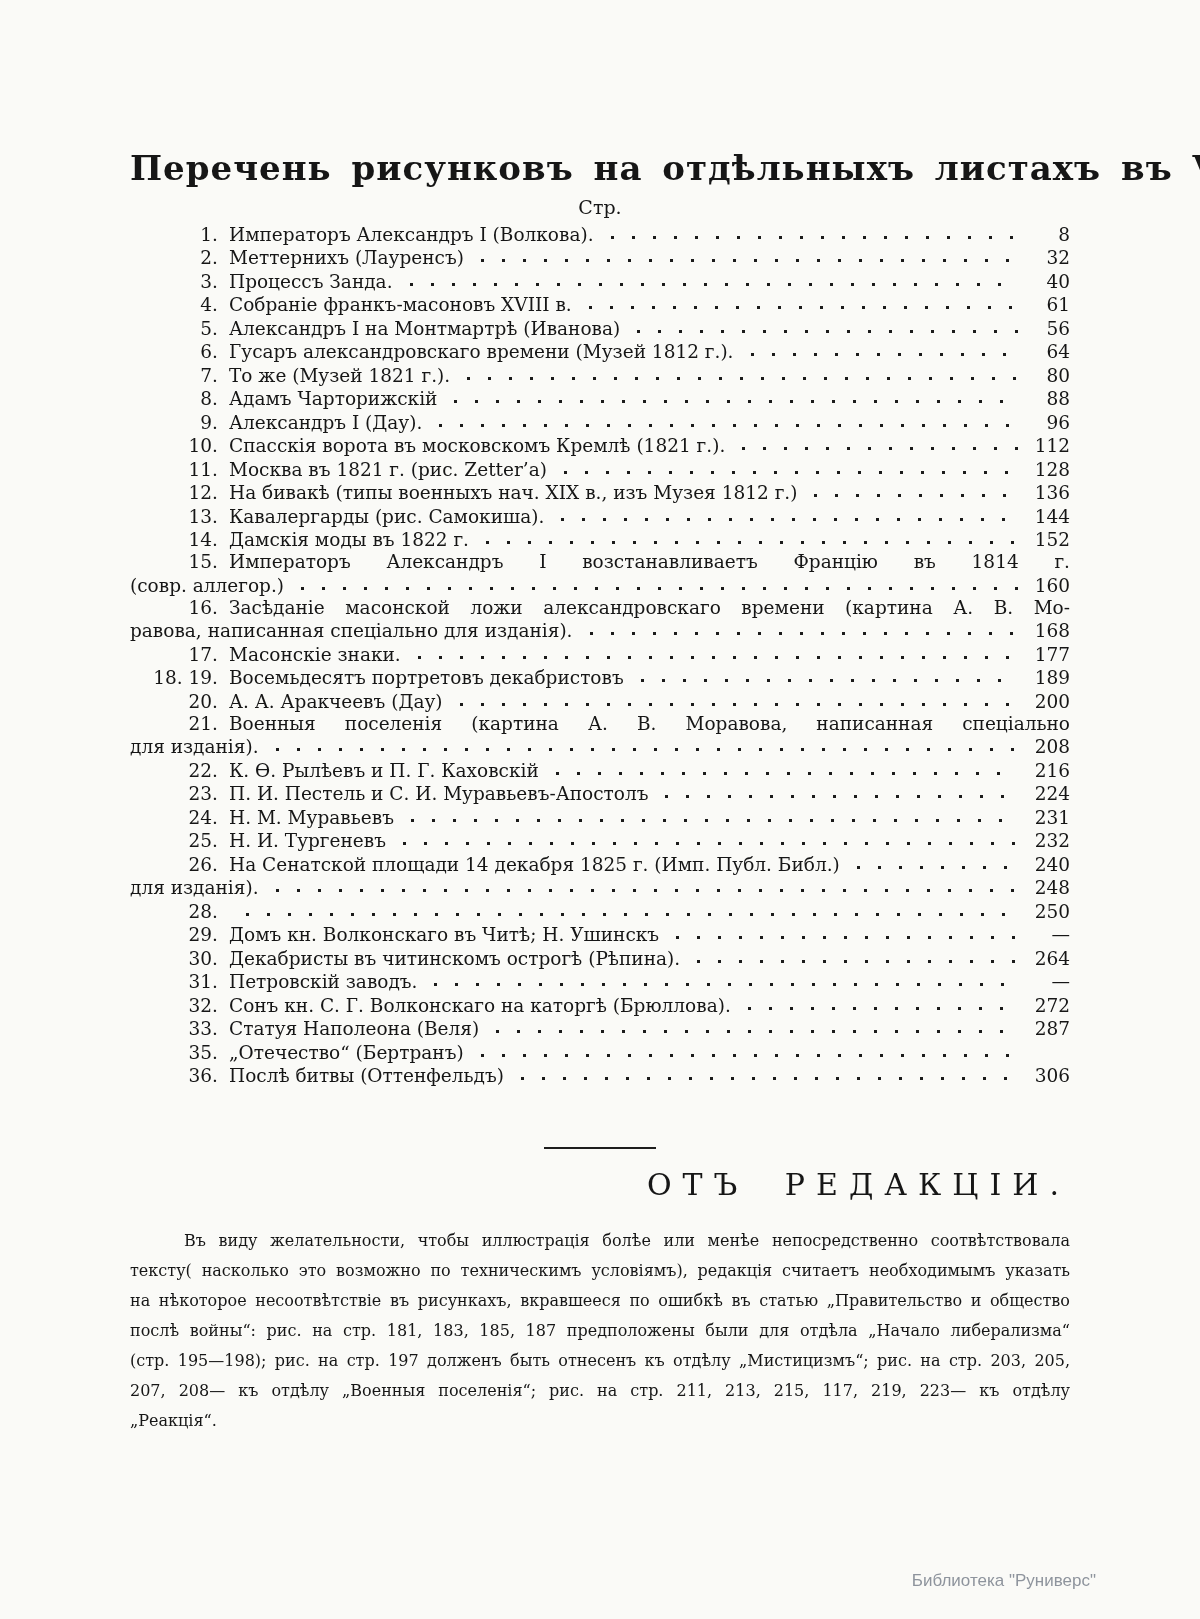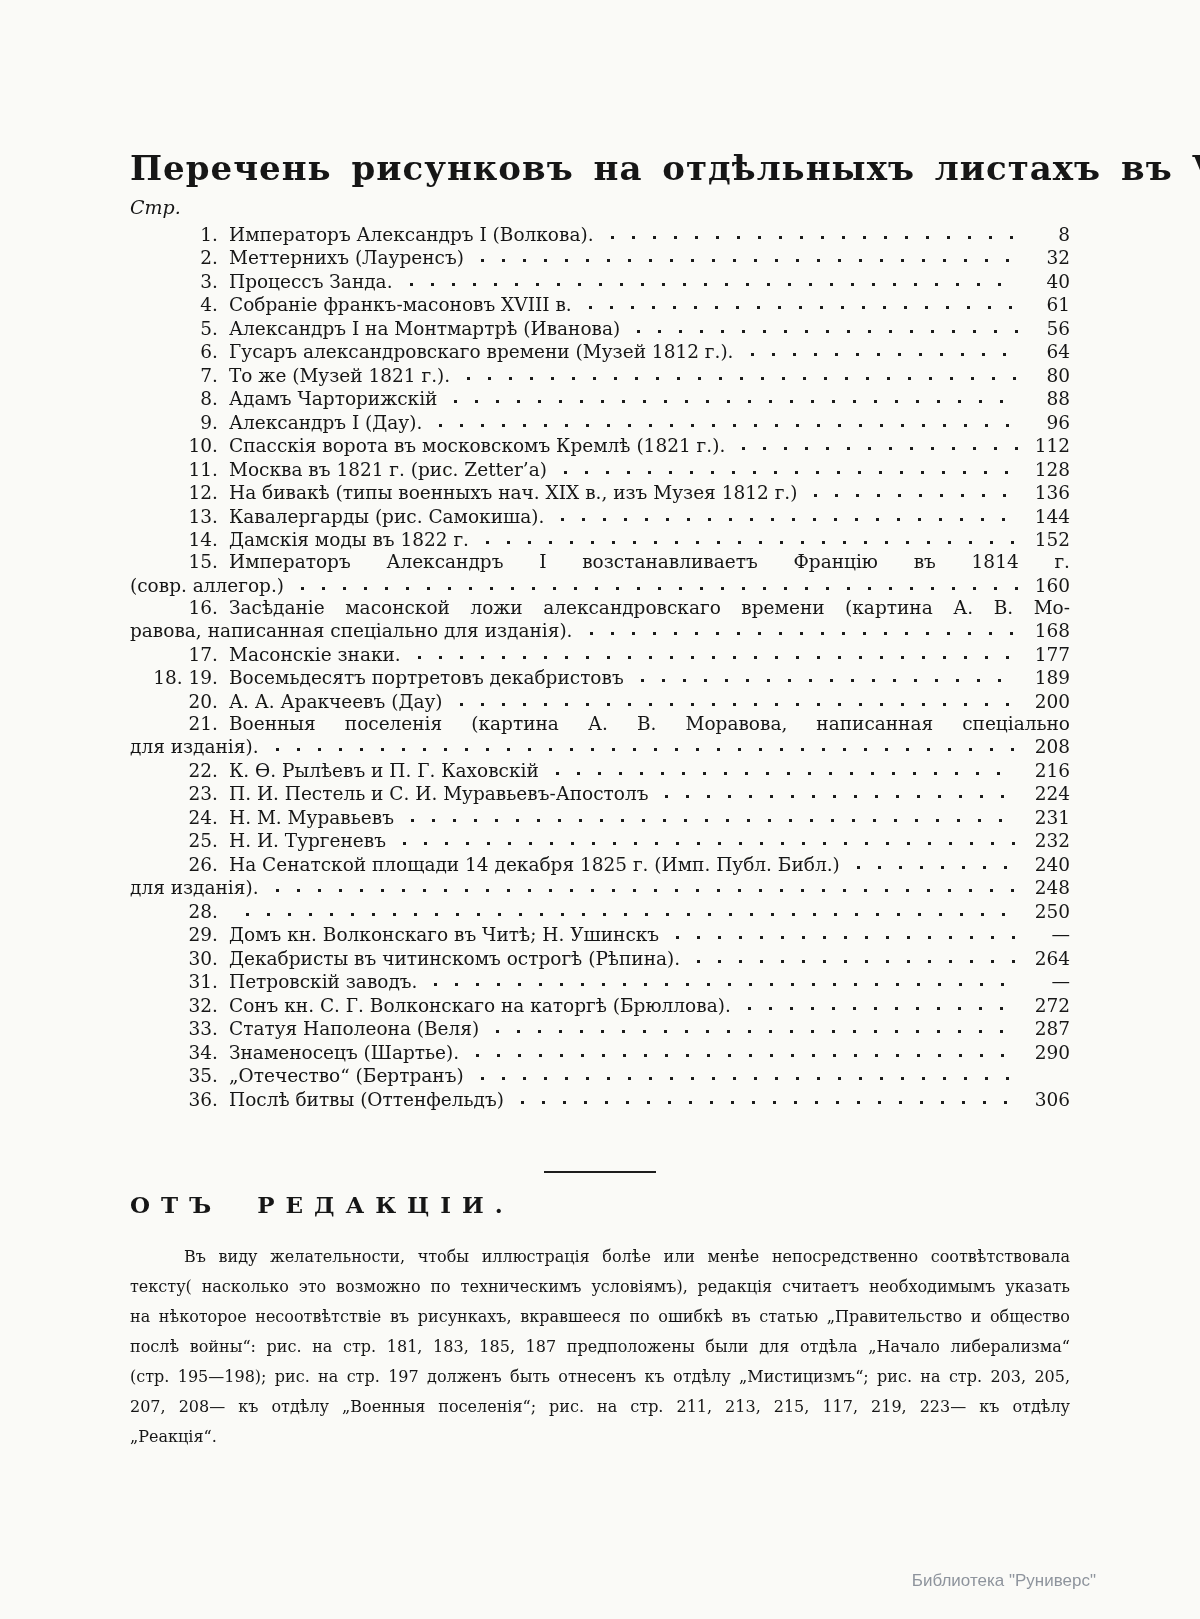--- a/index.html
+++ b/index.html
@@ -12,21 +12,21 @@
     overflow: hidden;
   }
   .content { padding: 148px 130px 0 130px; width: 940px; }
 
   .title {
     font-size: 34px; font-weight: bold;
     text-align: center; letter-spacing: 1px; word-spacing: 7px;
     white-space: nowrap;
   }
   .page-col-header {
-    text-align: left; font-style: italic; font-size: 19px;
+    text-align: center; font-size: 19px;
     margin-top: 8px; margin-bottom: 4px;
   }
 
   .toc { font-size: 18.5px; }
   .row { display: flex; align-items: baseline; line-height: 22px; }
   .row .num {
     min-width: 88px; text-align: right; margin-right: 11px;
     flex: none; white-space: pre;
   }
   .row .txt { white-space: nowrap; }
@@ -42,21 +42,21 @@
   .row.open .txt {
     flex: 1; white-space: normal;
     text-align: justify; text-align-last: justify;
   }
 
   .rule {
     width: 112px; height: 2px; background: #1d1d1d;
     margin: 60px auto 0 auto;
   }
   .editorial-heading {
-    text-align: left; font-size: 23px; font-weight: bold;
+    text-align: right; font-size: 30px; font-weight: normal;
     letter-spacing: 11px; word-spacing: 16px; margin: 18px 0 0 0;
     white-space: nowrap;
   }
   .editorial p {
     margin: 0; font-size: 16px; line-height: 30px;
     text-align: justify; text-indent: 54px; word-spacing: 2.5px;
   }
   .editorial p:first-of-type { margin-top: 24px; }
 
   .watermark {
@@ -310,26 +310,20 @@
     <span class="pg">272</span>
   </div>
 
   <div class="row entry">
     <span class="num">33.</span>
     <span class="txt">Статуя Наполеона (Веля)</span>
     <span class="leader"></span>
     <span class="pg">287</span>
   </div>
 
-  <div class="row entry">
-    <span class="num">34.</span>
-    <span class="txt">Знаменосецъ (Шартье).</span>
-    <span class="leader"></span>
-    <span class="pg">290</span>
-  </div>
 
   <div class="row entry">
     <span class="num">35.</span>
     <span class="txt">„Отечество“ (Бертранъ)</span>
     <span class="leader"></span>
     <span class="pg"></span>
   </div>
 
   <div class="row entry">
     <span class="num">36.</span>

